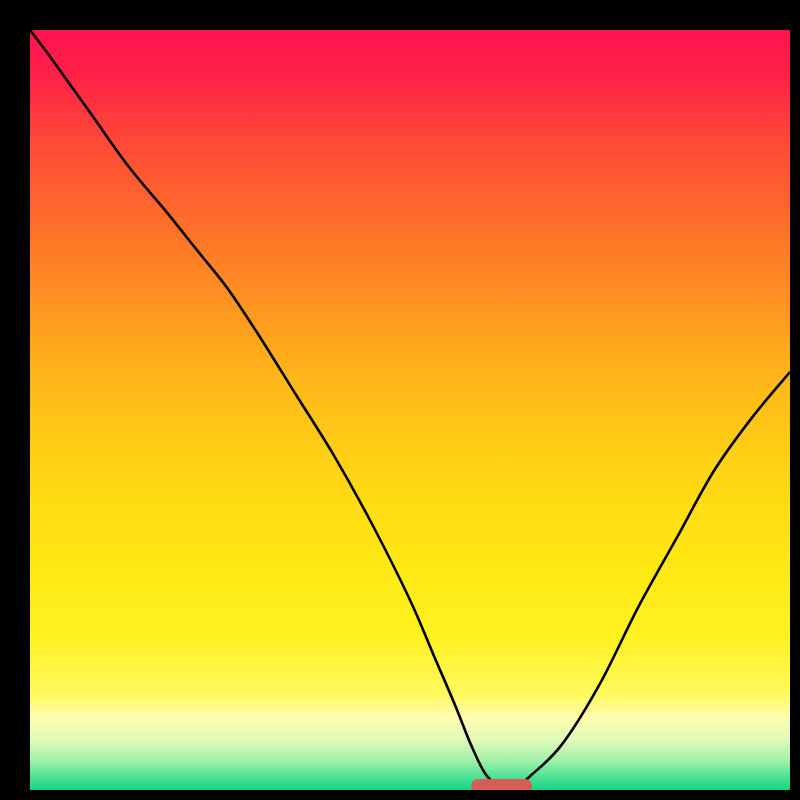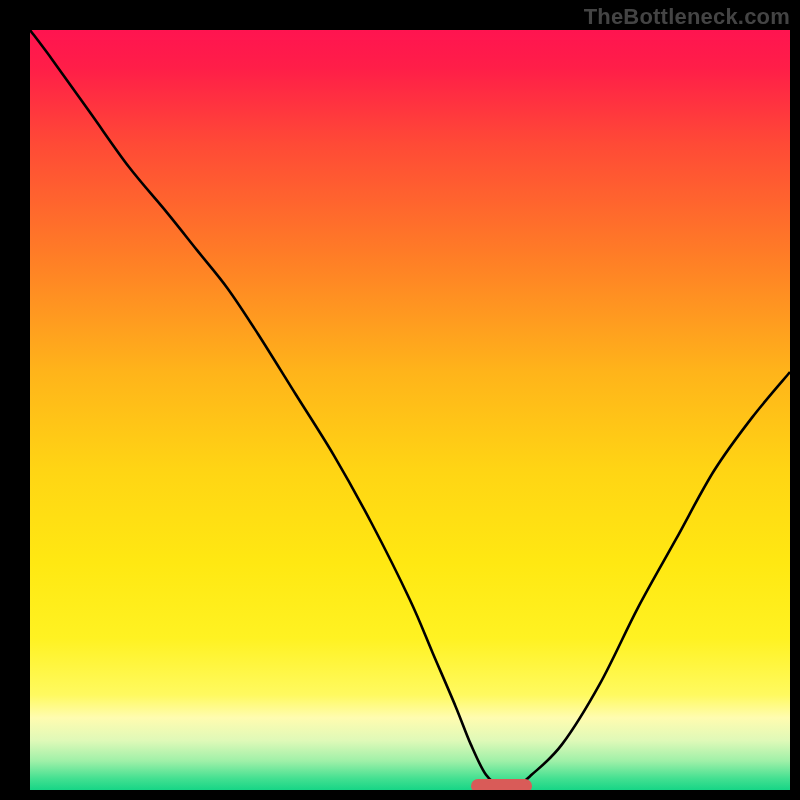--- a/index.html
+++ b/index.html
@@ -48,21 +48,20 @@
     position: absolute;
     height: 14px;
     border-radius: 7px;
     background: #d95b58;
   }
 </style>
 </head>
 <body>
 
 <div class="frame">
-  <div class="watermark">TheBottleneck.com</div>
 
   <div class="plot-area">
     <svg class="gradient" viewBox="0 0 100 100" preserveAspectRatio="none">
       <defs>
         <linearGradient id="bg-grad" x1="0" y1="0" x2="0" y2="1">
             <stop offset="0.00%" stop-color="#ff1450"></stop>
             <stop offset="5.00%" stop-color="#ff1e48"></stop>
             <stop offset="15.00%" stop-color="#ff4a36"></stop>
             <stop offset="30.00%" stop-color="#ff7e26"></stop>
             <stop offset="45.00%" stop-color="#ffb41a"></stop>

